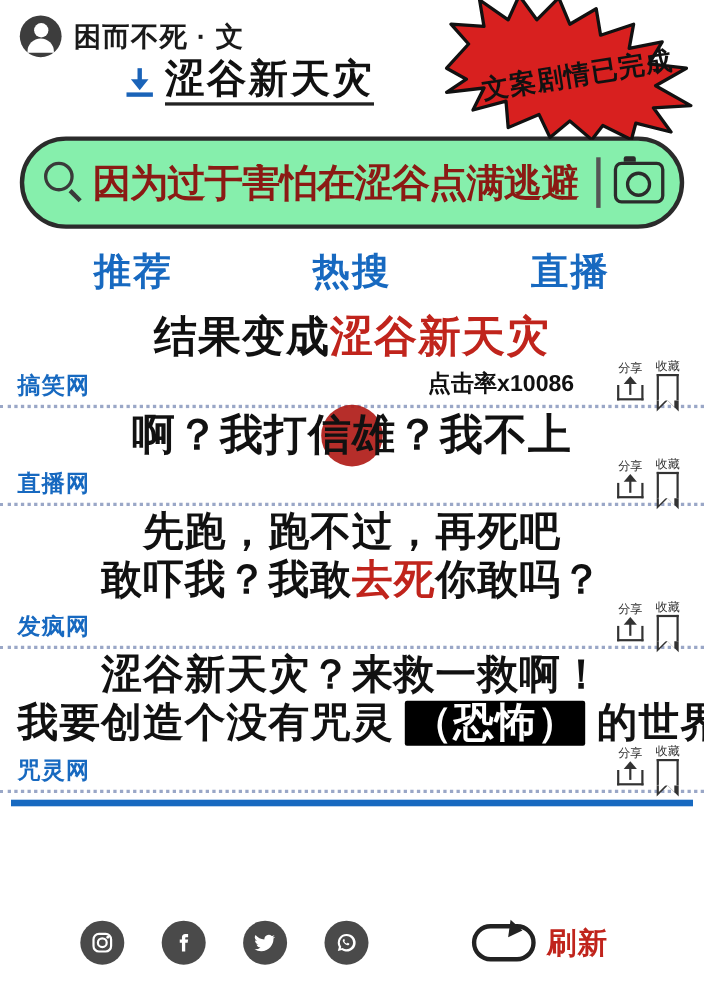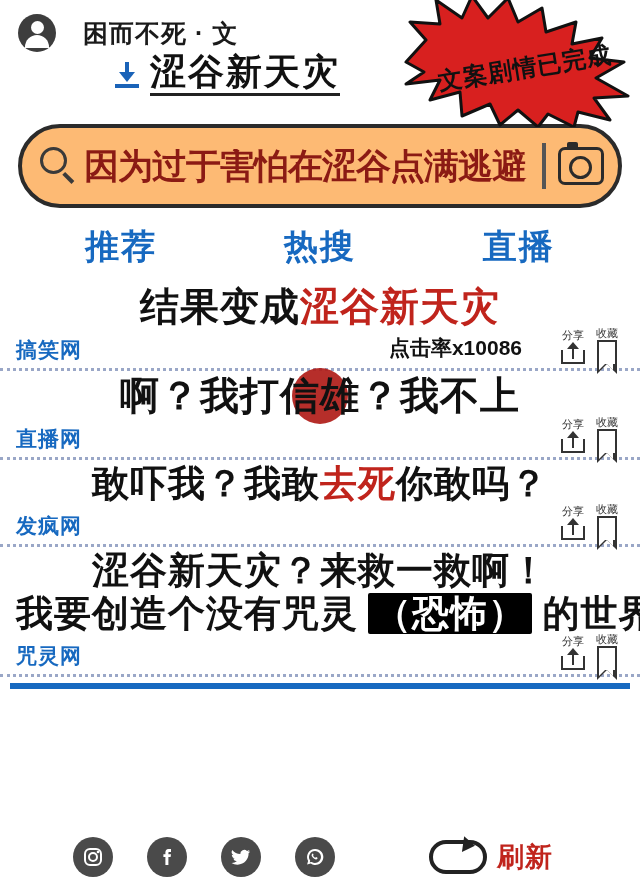--- a/index.html
+++ b/index.html
@@ -17,21 +17,21 @@
 
   
   .header {
     position: relative;
     height: 120px;
   }
   .account-row {
     display: flex;
     align-items: center;
     padding: 14px 0 0 18px;
-    gap: 27px;
+    gap: 11px;
   }
   .avatar-icon {
     width: 38px; height: 38px;
     border-radius: 50%;
     background: #3d3d3d;
     position: relative;
     flex: none;
   }
   .avatar-icon::before {
     content: "";
@@ -120,21 +120,21 @@
 
   
   .searchbar {
     margin: 4px 18px 0 18px;
     height: 84px;
     border: 4px solid #2b2b2b;
     border-radius: 44px;
     display: flex;
     align-items: center;
     padding: 0 14px 0 16px;
-    background: #fdba74;
+    background: #86efac;
     gap: 6px;
   }
   .search-icon {
     width: 40px; height: 40px;
     position: relative;
     flex: none;
   }
   .search-icon .ring {
     position: absolute;
     width: 27px; height: 27px;
@@ -489,20 +489,23 @@
             <div class="lbl">收藏</div>
             <div class="bookmark-icon"></div>
           </div>
         </div>
       </div>
     </div>
 
     <div class="feed-item">
       <div class="feed-lines">
         <div class="line">
+          <span>先跑，跑不过，再死吧</span>
+        </div>
+        <div class="line">
           <span>敢吓我？我敢</span><span class="red">去死</span><span>你敢吗？</span>
         </div>
       </div>
       <div class="meta-row">
         <div class="source">发疯网</div>
         <div class="meta-right">
           <div class="act">
             <div class="lbl">分享</div>
             <div class="share-icon">
                 <div class="box"></div>

